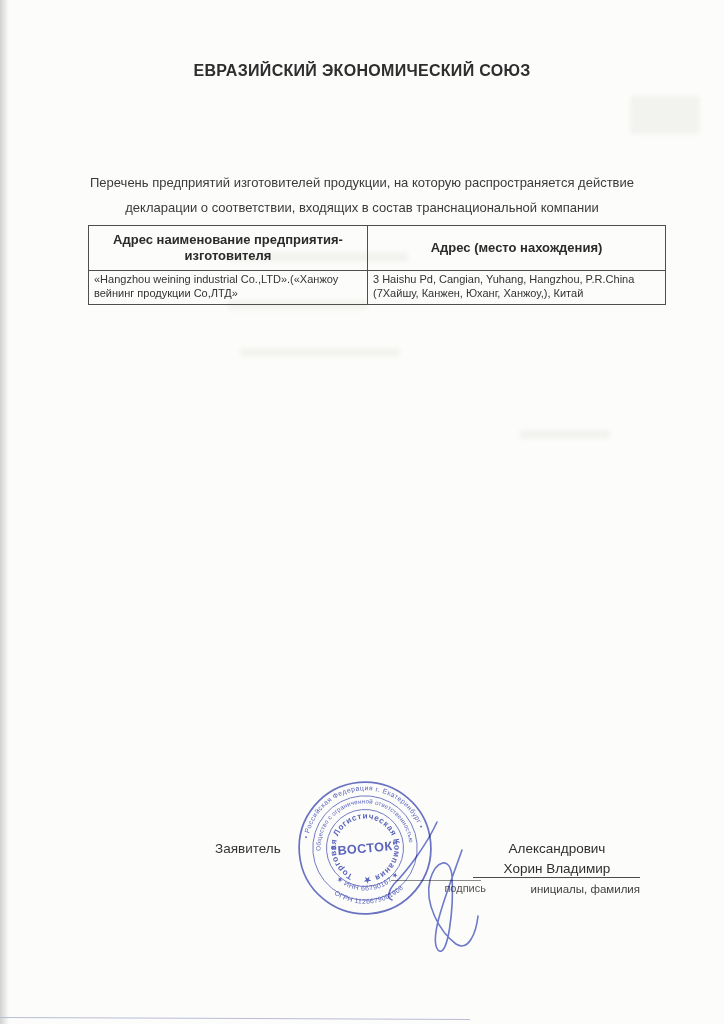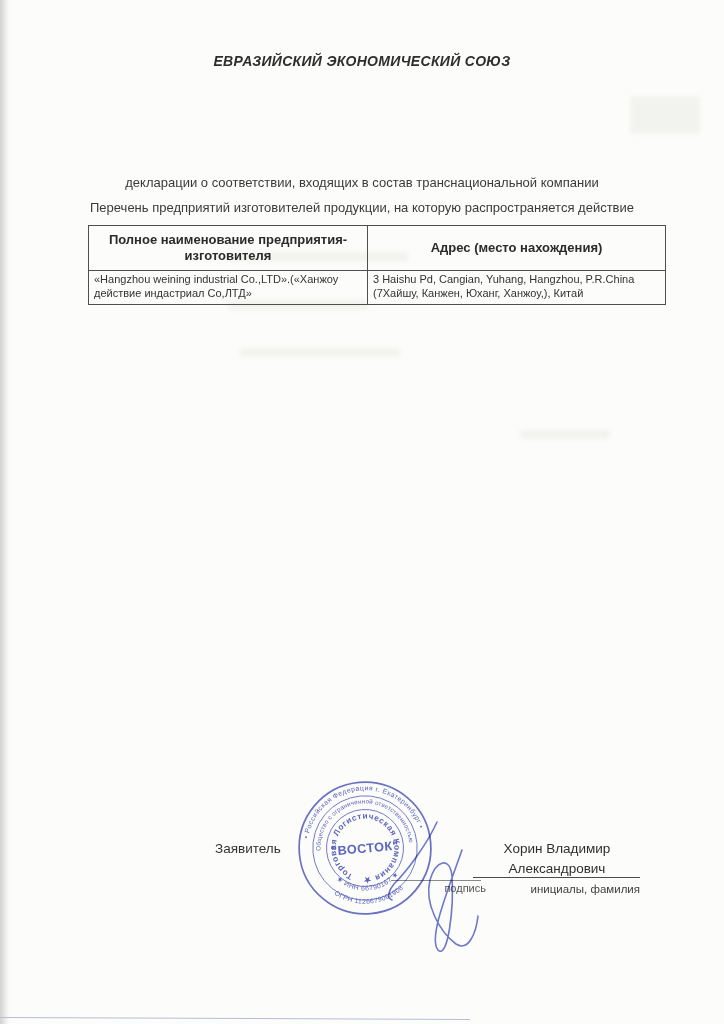--- a/index.html
+++ b/index.html
@@ -9,21 +9,21 @@
     font-family:"Liberation Sans",sans-serif;color:#2e2e2e;
   }
   
   .edge-left{position:absolute;left:0;top:0;width:9px;height:1024px;
     background:linear-gradient(to right,rgba(140,140,140,.38),rgba(140,140,140,0));}
   .edge-bottom{position:absolute;left:0;top:1018px;width:470px;height:1px;
     background:#b9bdd0;transform:rotate(.25deg);}
   .smudge{position:absolute;background:#ecece8;filter:blur(2px);opacity:.6;border-radius:3px;}
   
   .t1,.t2,.t3{position:absolute;left:0;right:0;text-align:center;font-weight:bold;}
-  .t1{top:53px;font-size:14px;letter-spacing:.3px;font-style:italic;}
+  .t1{top:62px;font-size:16px;letter-spacing:.3px;}
   .t2{top:96px;font-size:13px;letter-spacing:.2px;}
   .t3{top:124px;font-size:13px;letter-spacing:.2px;}
   .intro{position:absolute;left:0;right:0;top:170px;text-align:center;
     font-size:13px;line-height:25px;color:#3a3a3a;}
   
   table.mfr{position:absolute;left:88px;top:225px;width:577px;
     border-collapse:collapse;table-layout:fixed;}
   table.mfr th,table.mfr td{border:1.5px solid #4e4e4e;}
   table.mfr th{height:42px;font-size:13px;font-weight:bold;line-height:16px;
     text-align:center;vertical-align:middle;padding:1px 10px;color:#2b2b2b;}
@@ -63,57 +63,57 @@
   <div class="edge-bottom"></div>
   <div class="smudge" style="left:228px;top:252px;width:180px;height:10px;"></div>
   <div class="smudge" style="left:228px;top:300px;width:140px;height:10px;"></div>
   <div class="smudge" style="left:240px;top:348px;width:160px;height:9px;"></div>
   <div class="smudge" style="left:520px;top:430px;width:90px;height:9px;"></div>
   <div class="smudge" style="left:630px;top:96px;width:70px;height:38px;"></div>
 
   <div class="t1">ЕВРАЗИЙСКИЙ ЭКОНОМИЧЕСКИЙ СОЮЗ</div>
 
   <div class="intro">
+    <div>Перечень предприятий изготовителей продукции, на которую распространяется действие</div>
     <div>декларации о соответствии, входящих в состав транснациональной компании</div>
-    <div>Перечень предприятий изготовителей продукции, на которую распространяется действие</div>
   </div>
 
   <table class="mfr">
     <colgroup>
         <col class="c1">
         <col class="c2">
       </colgroup>
     <thead>
       <tr>
-        <th>Полное наименование предприятия-изготовителя</th>
+        <th>Адрес наименование предприятия-изготовителя</th>
         <th>Адрес (место нахождения)</th>
       </tr>
     </thead>
     <tbody>
       <tr>
         <td>
           <span>«Hangzhou weining industrial Co.,LTD».(«Ханжоу</span>
-          <span>действие индастриал Со,ЛТД»</span>
+          <span>вейнинг продукции Со,ЛТД»</span>
         </td>
         <td>
           <span>3 Haishu Pd, Cangian, Yuhang, Hangzhou, P.R.China</span>
           <span>(7Хайшу, Канжен, Юханг, Ханжоу,), Китай</span>
         </td>
       </tr>
     </tbody>
   </table>
 
   <div class="applicant">Заявитель</div>
 
   <div class="sig-line-l"></div>
   <div class="sig-cap-l">подпись</div>
 
   <div class="name">
+    <div>Александрович</div>
     <div>Хорин Владимир</div>
-    <div>Александрович</div>
   </div>
   <div class="sig-line-r"></div>
   <div class="sig-cap-r">инициалы, фамилия</div>
 
   <svg class="stamp" width="152" height="152" viewBox="0 0 150 150">
     <defs>
       <path id="arcAtop" d="M 28.31 107.70 A 57 57 0 1 1 121.69 107.70"></path>
       <path id="arcAbot" d="M 36.11 113.89 A 55 55 0 0 0 113.89 113.89"></path>
       <path id="arcBtop" d="M 38.96 100.24 A 44 44 0 1 1 111.04 100.24"></path>
       <path id="arcBbot" d="M 42.83 102.00 A 42 42 0 0 0 107.17 102.00"></path>

